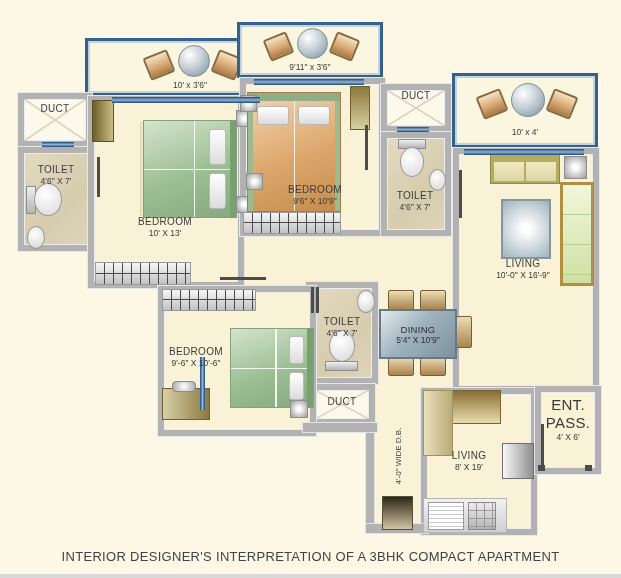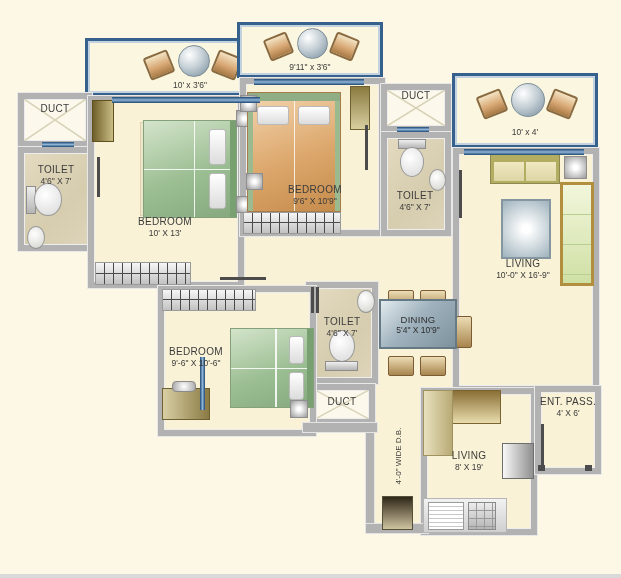--- a/index.html
+++ b/index.html
@@ -151,21 +151,21 @@
   </div>
   <div class="furn" style="left:564px;top:156px;width:21px;height:21px;background:radial-gradient(circle,#ffffff 15%,#9a9a9a);border:1px solid #8e8e8e"></div>
   <div class="furn" style="left:560px;top:182px;width:28px;height:98px;border:3px solid #b28f3e;background:repeating-linear-gradient(180deg, rgba(0,0,0,0) 0 29px, #b9cf92 29px 30px),linear-gradient(180deg,#f2f6dc,#cfe0a4)"></div>
   <div class="furn" style="left:501px;top:199px;width:46px;height:56px;background:radial-gradient(circle,#ffffff 10%,#cfd9de 55%,#9fb2bd);border:2px solid #84969f"></div>
 
   <div class="dchair" style="left:388px;top:290px;width:24px;height:18px"></div>
   <div class="dchair" style="left:420px;top:290px;width:24px;height:18px"></div>
   <div class="dchair" style="left:388px;top:356px;width:24px;height:18px"></div>
   <div class="dchair" style="left:420px;top:356px;width:24px;height:18px"></div>
   <div class="dchair" style="left:456px;top:316px;width:14px;height:30px"></div>
-  <div class="dtable" style="left:379px;top:299px;width:74px;height:46px">
+  <div class="dtable" style="left:379px;top:309px;width:74px;height:46px">
     <div class="rname" style="text-align:center;font-size:9.5px;color:#2e2e2e">DINING</div>
     <div class="rdims" style="text-align:center;color:#2e2e2e">5'4" X 10'9"</div>
   </div>
 
   <div class="tank" style="left:26px;top:186px;width:8px;height:26px"></div>
   <div class="wc" style="left:34px;top:183px;width:26px;height:31px"></div>
   <div class="basin" style="left:27px;top:226px;width:16px;height:21px"></div>
 
   <div class="tank" style="left:398px;top:139px;width:26px;height:8px"></div>
   <div class="wc" style="left:400px;top:147px;width:22px;height:28px"></div>
@@ -214,18 +214,19 @@
   <div class="label rname" style="left:312px;top:396px;width:60px">DUCT</div>
   <div class="label" style="left:141px;top:346px;width:110px">
     <div class="rname">BEDROOM</div>
     <div class="rdims">9'-6" X 10'-6"</div>
   </div>
   <div class="label" style="left:423px;top:450px;width:92px">
     <div class="rname">LIVING</div>
     <div class="rdims">8' X 19'</div>
   </div>
   <div class="label" style="left:537px;top:396px;width:62px">
-    <div class="rname" style="font-size:10px">ENT. PASS.</div>
+    <div class="rname" style="font-size:15px">ENT. PASS.</div>
     <div class="rdims">4' X 6'</div>
   </div>
 
+  <div class="caption">INTERIOR DESIGNER'S INTERPRETATION OF A 3BHK COMPACT APARTMENT</div>
   <div class="bstrip"></div>
 </div>
 
 </body></html>

